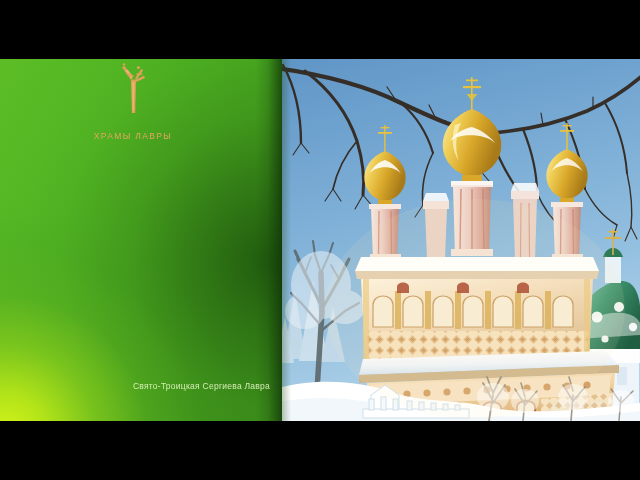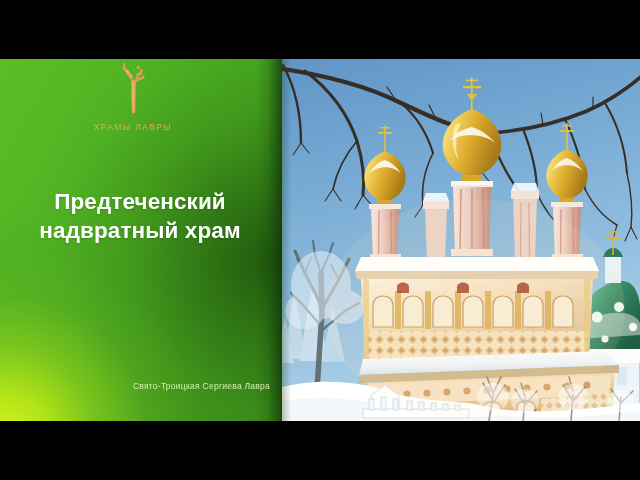--- a/index.html
+++ b/index.html
@@ -93,21 +93,21 @@
     z-index: 14;
   }
   #logo-mark {
     display: block;
     margin: 0 auto;
     width: 44px;
     height: 58px;
   }
   #logo-text {
     display: block;
-    margin-top: 3px;
+    margin-top: 12px;
     font-size: 8.5px;
     letter-spacing: 1.35px;
     font-weight: 400;
     color: #e2a75f;
     white-space: nowrap;
   }
 
   
   #headline {
     position: absolute;
@@ -188,24 +188,20 @@
 
             <path d="M16.2 11.4 L22.6 14.6 L21.8 16.4 L15.3 13.2 Z"></path>
             <path d="M25.2 12.4 L31.0 12.0 L31.2 13.9 L25.5 14.3 Z" opacity="0.9"></path>
             <circle cx="27.4" cy="6.6" r="1.5"></circle>
             <circle cx="13.0" cy="3.4" r="1.2"></circle>
           </g>
         </svg>
         <span id="logo-text">ХРАМЫ ЛАВРЫ</span>
       </div>
 
-      <div id="headline">
-        <span class="ln">Предтеченский</span>
-        <span class="ln">надвратный храм</span>
-      </div>
 
       <div id="caption">Свято-Троицкая Сергиева Лавра</div>
 
       <div id="panel-seam"></div>
     </div>
 
     <div id="photo">
       <svg viewBox="0 0 365 362" preserveAspectRatio="xMidYMid slice">
         <defs>
           <linearGradient id="skyGrad" x1="0" y1="0" x2="0.25" y2="1">

